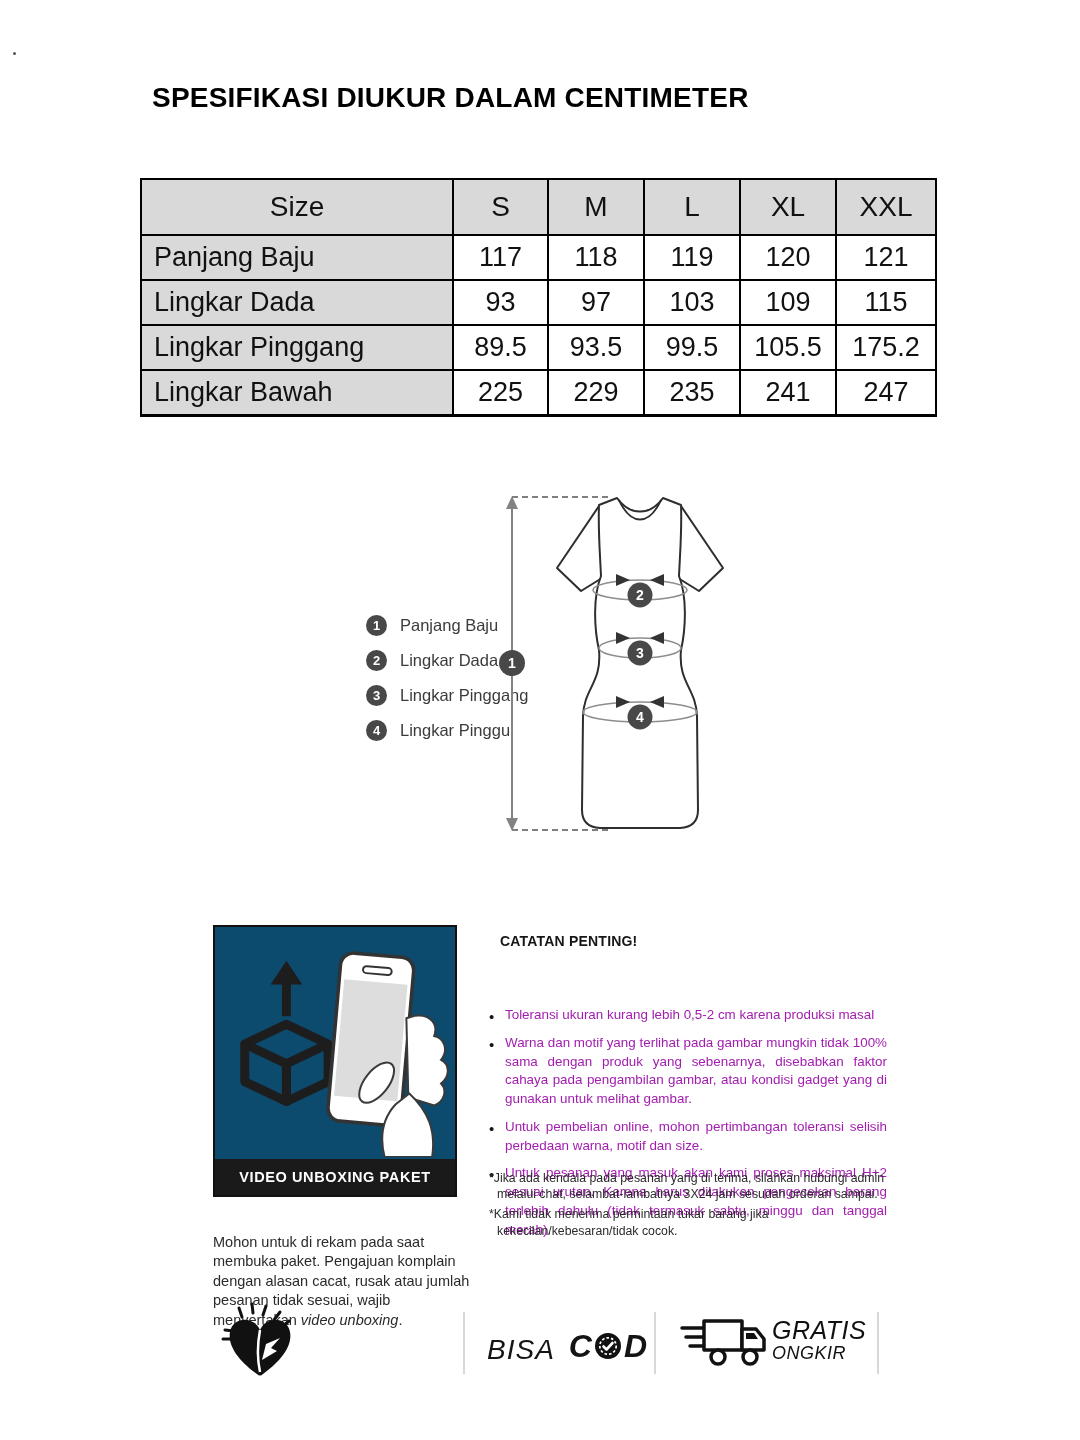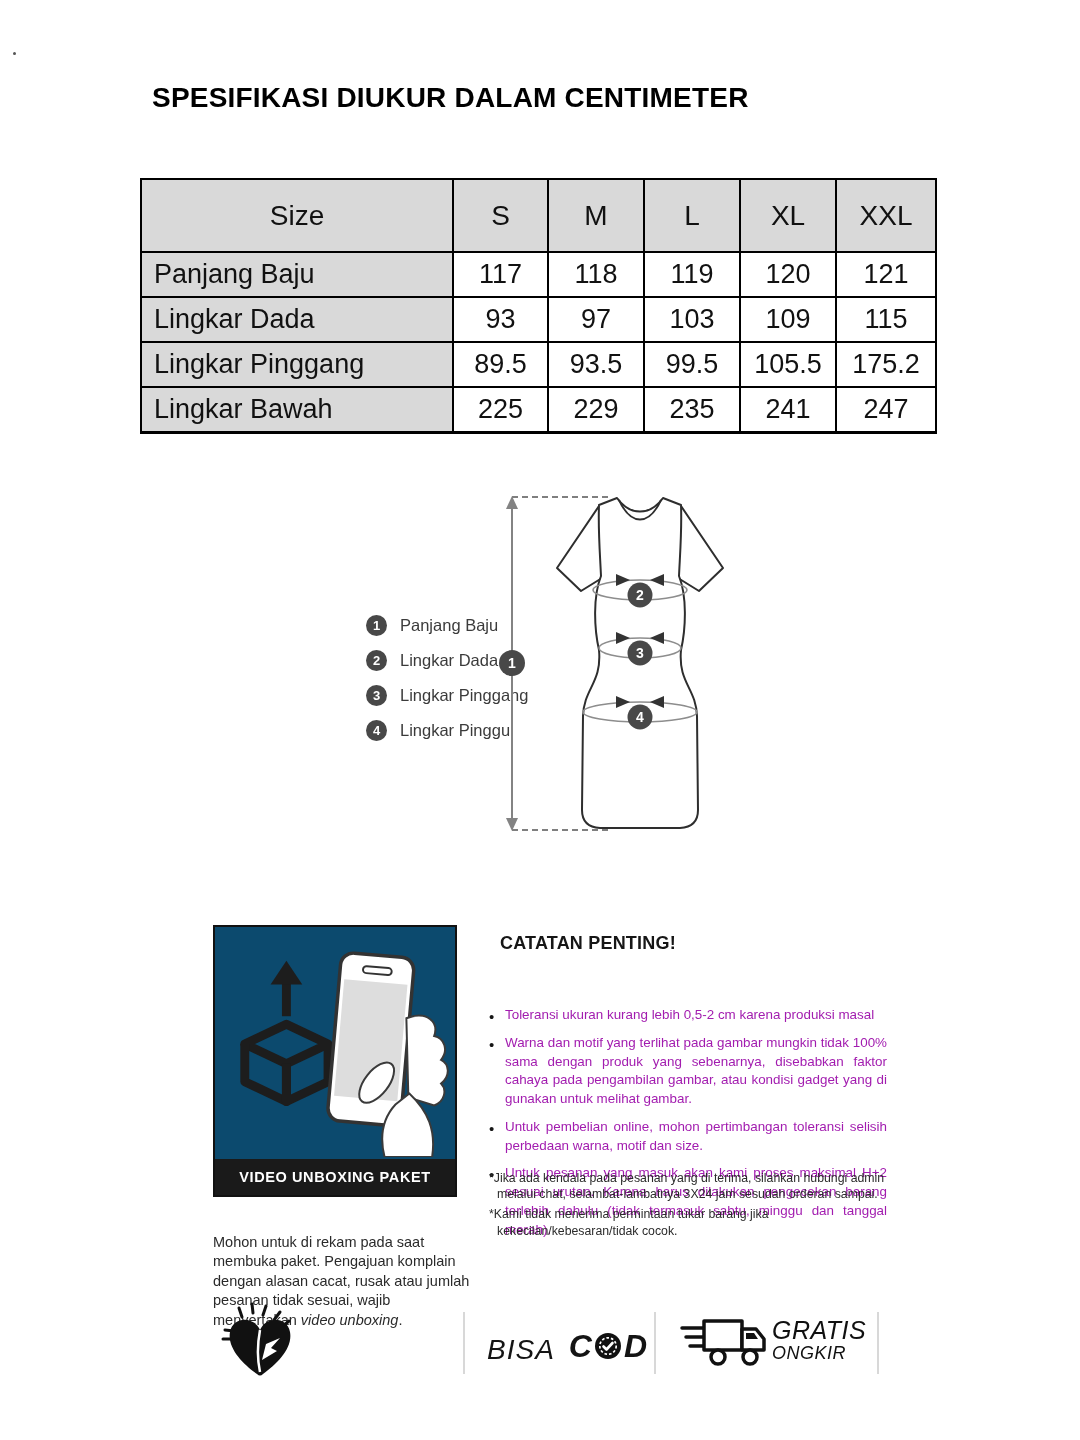--- a/index.html
+++ b/index.html
@@ -10,41 +10,41 @@
   
   .stray-dot{left:13px;top:52px;width:3px;height:3px;background:#555;border-radius:50%;}
 
   
   .page-title{left:152px;top:82px;font-size:28px;font-weight:700;letter-spacing:.2px;color:#000;}
 
   
   .size-table{left:140px;top:178px;border-collapse:collapse;table-layout:fixed;width:795px;}
   .size-table th,.size-table td{border:2px solid #000;font-weight:400;padding:0;overflow:hidden;}
   .size-table tr{height:45px;}
-  .size-table tr.hdr{height:73px;}
+  .size-table tr.hdr{height:56px;}
   .size-table .lbl{background:#d9d9d9;text-align:left;padding-left:12px;font-size:27px;}
   .size-table .hcell{background:#d9d9d9;text-align:center;font-size:28px;}
   .size-table .val{background:#fff;text-align:center;font-size:27px;}
   .size-table{border-bottom:3px solid #000;}
 
   
   .legend{left:366px;top:615px;}
   .legend-item{display:flex;align-items:center;margin-bottom:14px;}
   .legend-num{width:21px;height:21px;border-radius:50%;background:#484848;color:#fff;
               font-size:13px;font-weight:700;text-align:center;line-height:21px;flex:0 0 21px;}
   .legend-label{margin-left:13px;font-size:16.5px;color:#3b3b3b;}
 
   
   .unbox-card{left:213px;top:925px;width:240px;height:268px;border:2px solid #111;background:#0c4a6e;}
   .unbox-caption{position:absolute;left:0;right:0;bottom:0;height:36px;background:#1a1a1a;color:#fff;
                  font-size:14.5px;font-weight:700;letter-spacing:.6px;display:flex;align-items:center;justify-content:center;}
   .unbox-note{left:213px;top:1218px;width:260px;font-size:14.5px;line-height:1.35;color:#2a2a2a;}
 
   
-  .notes-heading{left:500px;top:933px;font-size:18px;font-weight:800;letter-spacing:.2px;color:#161616;}
+  .notes-heading{left:500px;top:933px;font-size:14px;font-weight:800;letter-spacing:.2px;color:#161616;}
   .notes-list{left:487px;top:1006px;width:400px;margin:0;padding:0;list-style:none;}
   .notes-list li{position:relative;padding-left:18px;margin-bottom:9px;font-size:13.4px;line-height:1.4;
                  color:#a21caf;text-align:justify;}
   .notes-list li::before{content:"\2022";position:absolute;left:2px;top:0;font-size:15px;color:#161616;}
   .footnotes{left:489px;top:1170px;width:402px;}
   .footnote{font-size:12.3px;line-height:1.32;color:#2b2b2b;margin:0 0 4px 0;padding-left:8px;text-indent:-8px;}
   .footnote b{font-weight:800;}
 
   
   .divider{width:2px;background:#d8d8d8;top:1312px;height:62px;}

